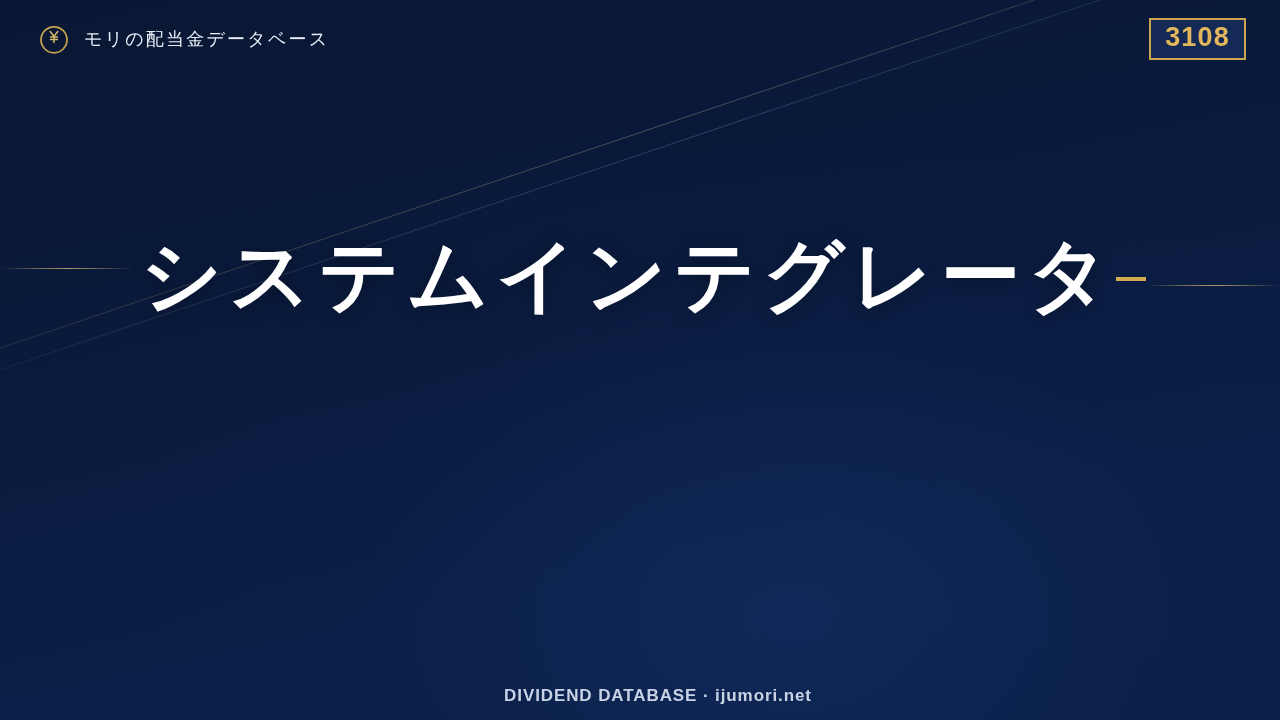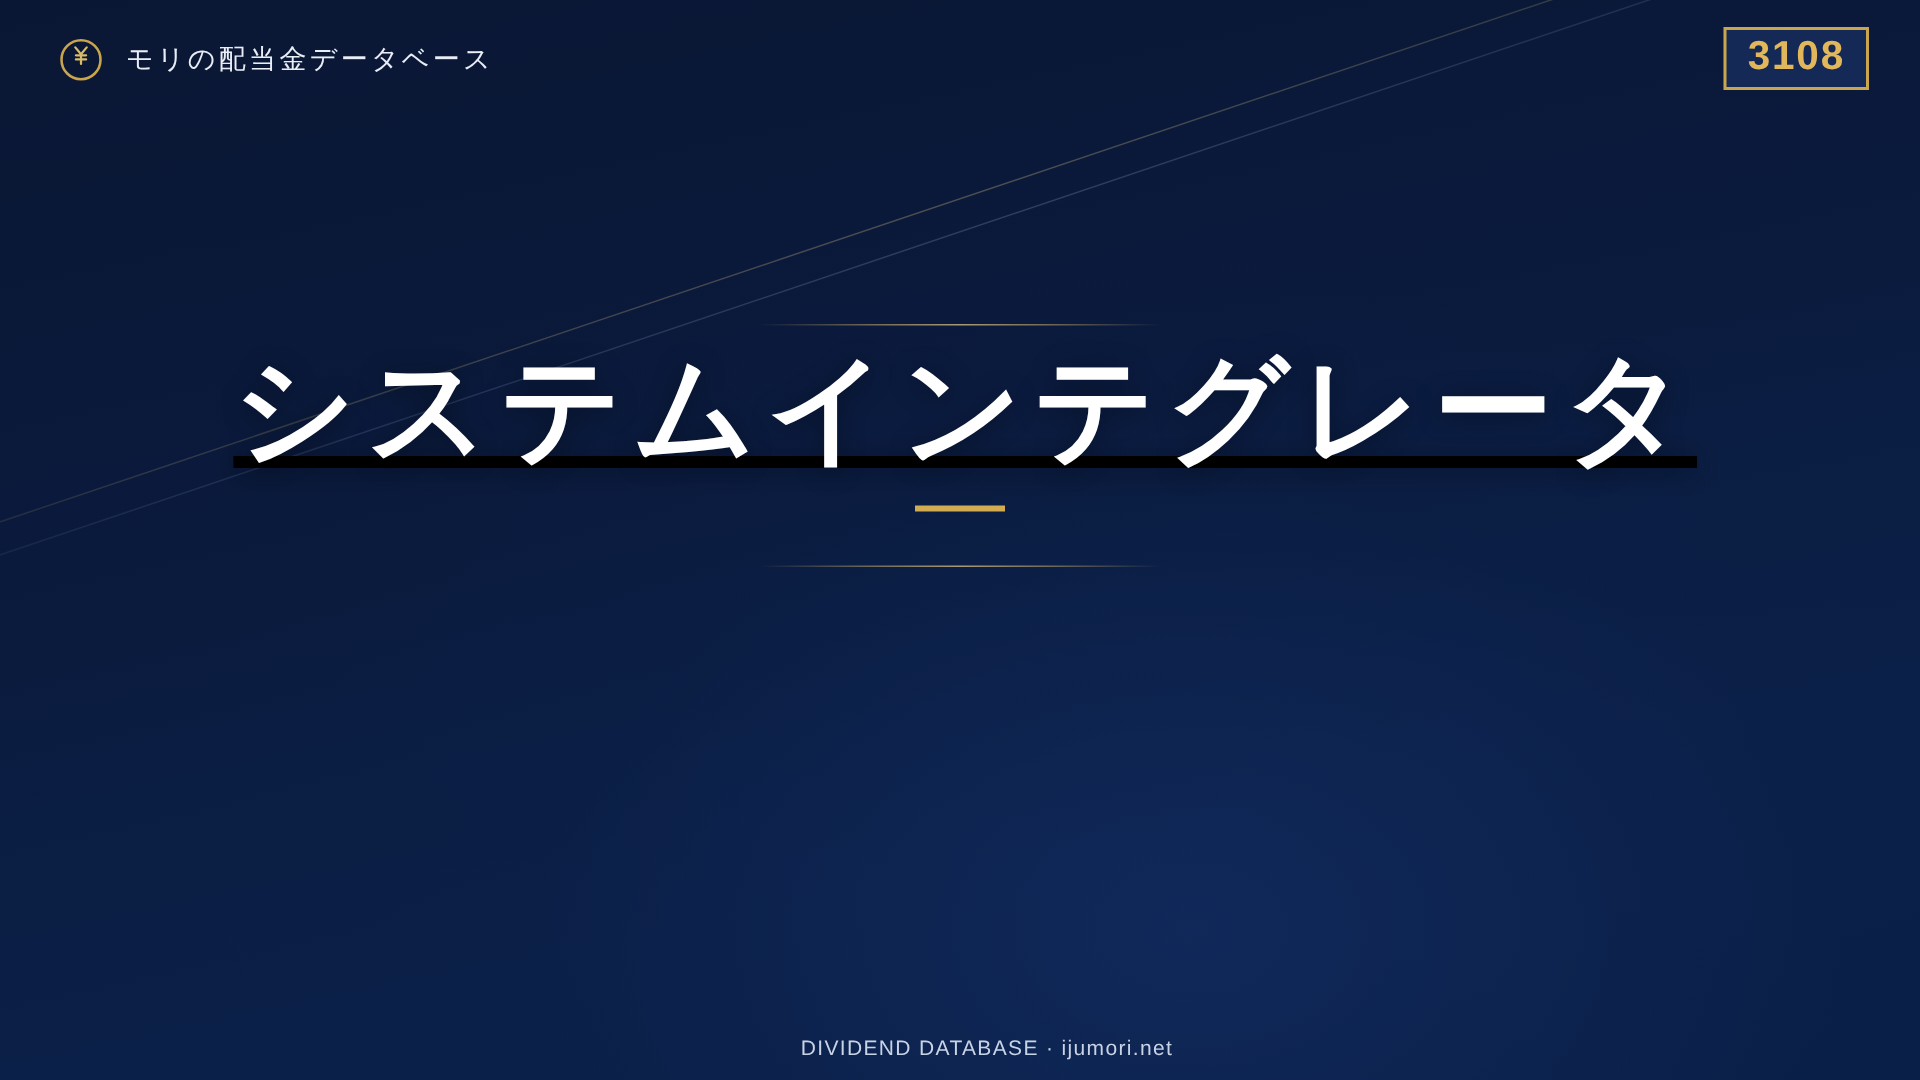--- a/index.html
+++ b/index.html
@@ -109,25 +109,24 @@
     text-align: center;
     line-height: 1.08;
     box-sizing: border-box;
   }
 
   
   .center {
     position: absolute;
     left: 0;
     right: 0;
-    top: 216px;
+    top: 236px;
     display: flex;
-    flex-direction: column;
+    flex-direction: row;
     align-items: center;
-    text-decoration: underline;
   }
 
   .rule {
     height: 1px;
     width: 268px;
     background: linear-gradient(90deg,
         rgba(198, 170, 104, 0) 0%,
         rgba(198, 170, 104, 0.55) 28%,
         rgba(214, 188, 128, 0.78) 50%,
         rgba(198, 170, 104, 0.55) 72%,
@@ -167,24 +166,24 @@
     margin: 0;
   }
 
   
   .footer {
     position: absolute;
     left: 0;
     right: 0;
     bottom: 14px;
     text-align: center;
-    font-size: 14px;
+    font-size: 17px;
     letter-spacing: 0.9px;
     color: #c8d3e6;
-    font-weight: 400;
+    font-weight: 700;
     padding-left: 36px;
   }
 </style>
 </head>
 <body>
 
 <div class="slide">
 
   <div class="diagonals">
     <div class="diag diag-a"></div>

